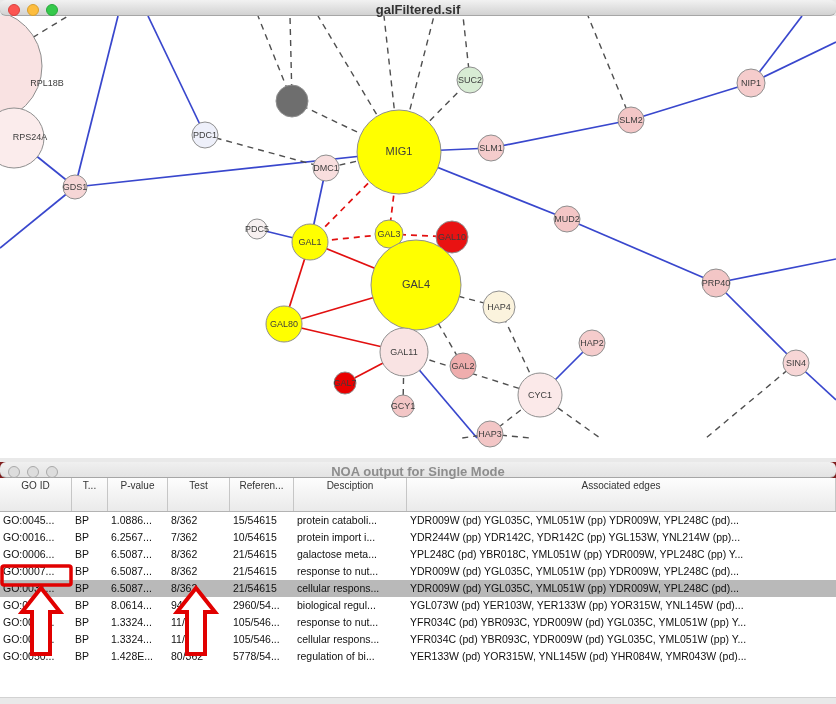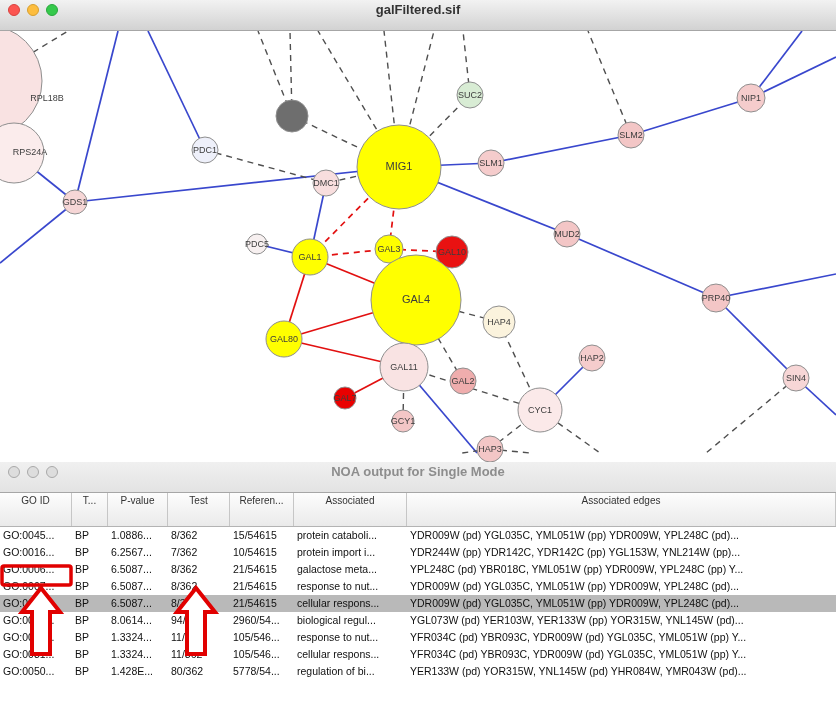--- a/index.html
+++ b/index.html
@@ -1,21 +1,21 @@
 <!DOCTYPE html>
 <html><head>
 <meta charset="utf-8">
 <style>
   * { box-sizing: border-box; margin: 0; padding: 0; }
   html,body { width:836px; height:704px; overflow:hidden;
               font-family:"Liberation Sans", sans-serif; background:#e9e9e9; }
   .screen { position:relative; width:836px; height:704px; }
 
   
-  .titlebar { position:relative; height:31px; border-bottom:1px solid #a6a6a6; }
+  .titlebar { position:relative; height:16px; border-bottom:1px solid #a6a6a6;border-radius:6px; }
   .titlebar.focused   { background:linear-gradient(#f2f2f2,#d2d2d2); }
   .titlebar.unfocused { background:linear-gradient(#f0f0f0,#e3e3e3); }
   .titlebar .title { position:absolute; left:0; right:0; top:2px; text-align:center;
                      font-size:13px; font-weight:bold; color:#333; }
   .titlebar.unfocused .title { color:#8d8d8d; }
   .lights { position:absolute; left:8px; top:4px; display:flex; gap:7px; }
   .light { width:12px; height:12px; border-radius:50%; }
   .light.red    { background:#fc5551; border:1px solid #d8423f; }
   .light.yellow { background:#fdbd3e; border:1px solid #d79f2f; }
   .light.green  { background:#35c94b; border:1px solid #2aa83d; }
@@ -246,21 +246,21 @@
       <span class="title">NOA output for Single Mode</span>
     </div>
 
     <div>
       <div class="thead grid-cols">
           <div class="thcell">GO ID</div>
           <div class="thcell">T...</div>
           <div class="thcell">P-value</div>
           <div class="thcell">Test</div>
           <div class="thcell">Referen...</div>
-          <div class="thcell">Associated</div>
+          <div class="thcell">Desciption</div>
           <div class="thcell">Associated edges</div>
         </div>
       <div class="tbody">
           <div class="trow grid-cols">
             <div class="tcell">GO:0045...</div>
             <div class="tcell">BP</div>
             <div class="tcell">1.0886...</div>
             <div class="tcell">8/362</div>
             <div class="tcell">15/54615</div>
             <div class="tcell">protein cataboli...</div>

